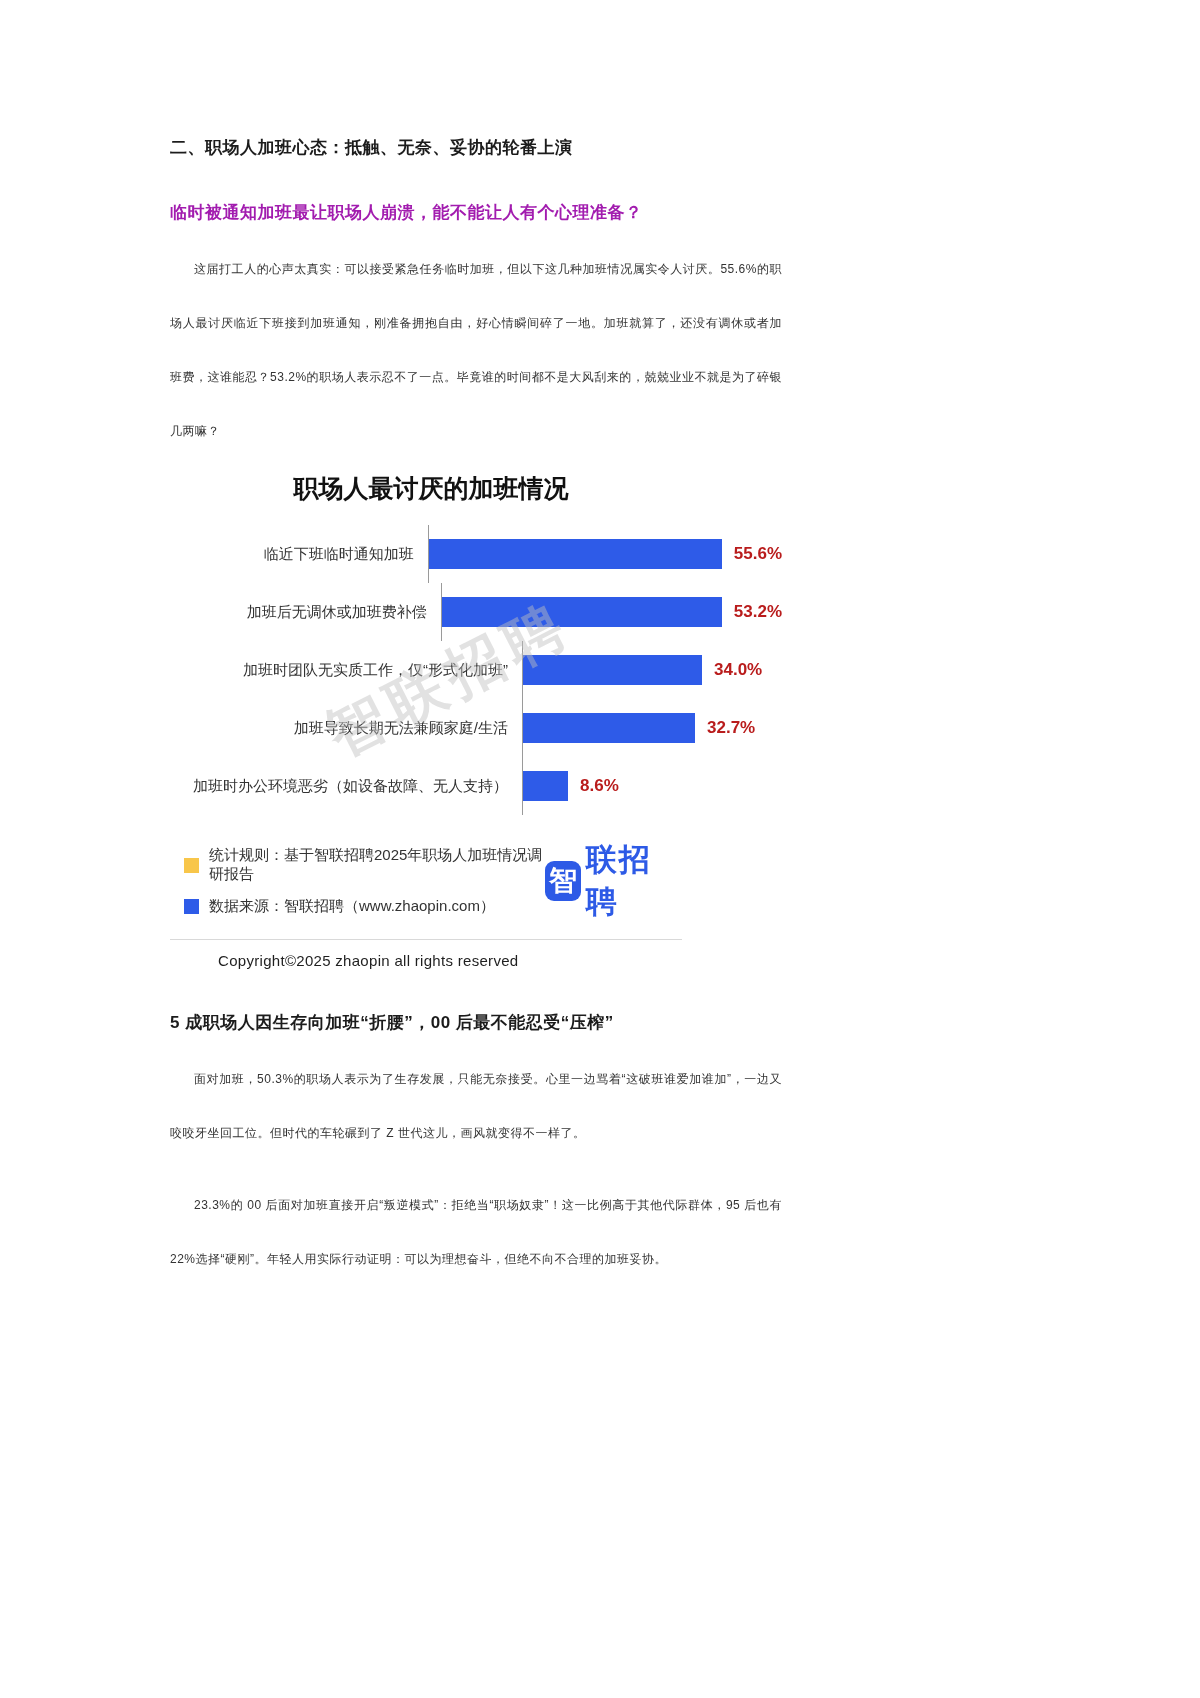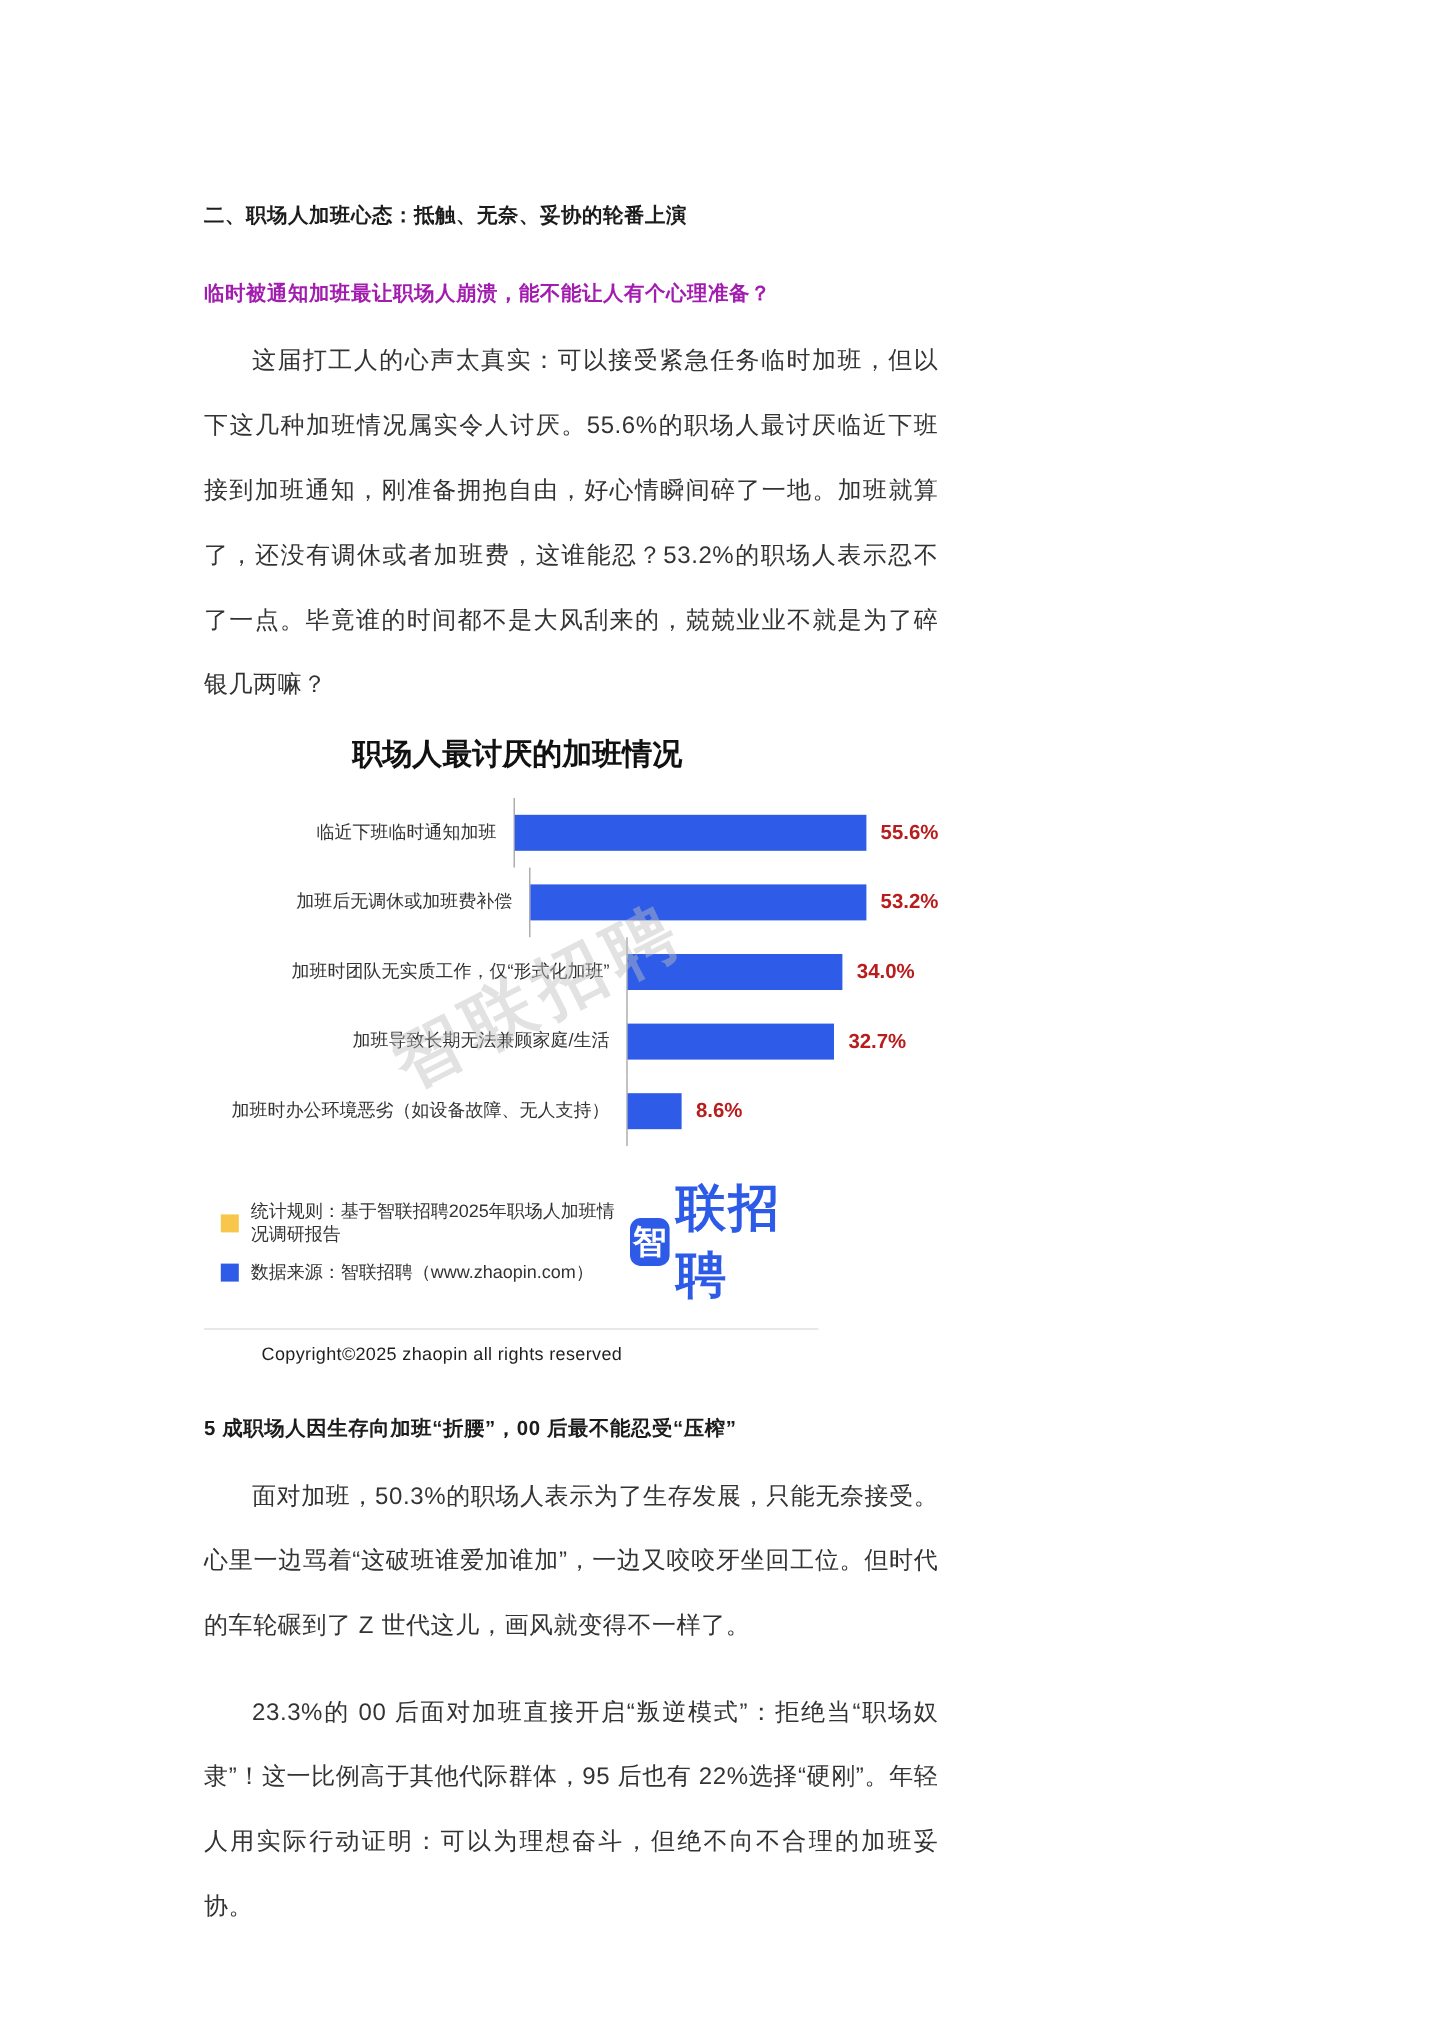--- a/index.html
+++ b/index.html
@@ -3,28 +3,28 @@
 <meta charset="utf-8">
 <style>
   html, body { margin: 0; padding: 0; background: #ffffff; }
   body {
     width: 1200px; height: 1698px;
     font-family: "Liberation Sans", "DejaVu Sans", sans-serif;
     color: #333333;
     position: relative;
     overflow: hidden;
   }
-  .page { box-sizing: border-box; width: 952px; padding: 136px 170px 0 170px; margin-top: 32px; }
+  .page { box-sizing: border-box; width: 952px; padding: 136px 170px 0 170px; }
 
   .h1 { font-size: 17px; font-weight: 700; color: #1c1c1c; letter-spacing: .5px; }
   .h2 { font-size: 17px; font-weight: 700; color: #a21caf; margin-top: 42px; letter-spacing: .5px; }
   .h3 { font-size: 17px; font-weight: 700; color: #1c1c1c; margin-top: 42px; letter-spacing: .5px; }
 
   .para {
-    font-size: 20px; line-height: 54px; color: #333;
+    font-size: 12px; line-height: 54px; color: #333;
     text-align: justify; text-indent: 2em; margin-top: 18px;
     letter-spacing: .5px;
   }
 
   .chart { position: relative; margin-top: 14px; }
   .chart-title {
     text-align: center; font-size: 25px; font-weight: 700; color: #111;
     margin: 8px 90px 20px 0;
   }
 
@@ -55,21 +55,21 @@
   .legend { display: flex; flex-direction: column; gap: 13px; margin-left: 14px; }
   .legend-item { display: flex; align-items: center; font-size: 15px; color: #333; }
   .swatch { width: 15px; height: 15px; margin-right: 10px; flex: none; }
 
   .logo { display: flex; align-items: center; margin-right: 108px; }
   .logo-mark {
     width: 40px; height: 40px; border-radius: 9px;
     display: flex; align-items: center; justify-content: center;
     color: #fff; font-size: 28px; font-weight: 700;
   }
-  .logo-text { font-size: 42px; font-weight: 700; margin-left: 5px; letter-spacing: 2px; }
+  .logo-text { font-size: 31px; font-weight: 700; margin-left: 5px; letter-spacing: 2px; }
 
   .divider { border: none; border-top: 1px solid #d9d9d9; margin: 16px 100px 0 0; }
   .copyright { margin: 12px 0 0 48px; font-size: 15px; color: #1f1f1f; letter-spacing: .3px; }
 </style>
 </head>
 <body>
 
 <div class="page">
 
   <div class="h1">二、职场人加班心态：抵触、无奈、妥协的轮番上演</div>

